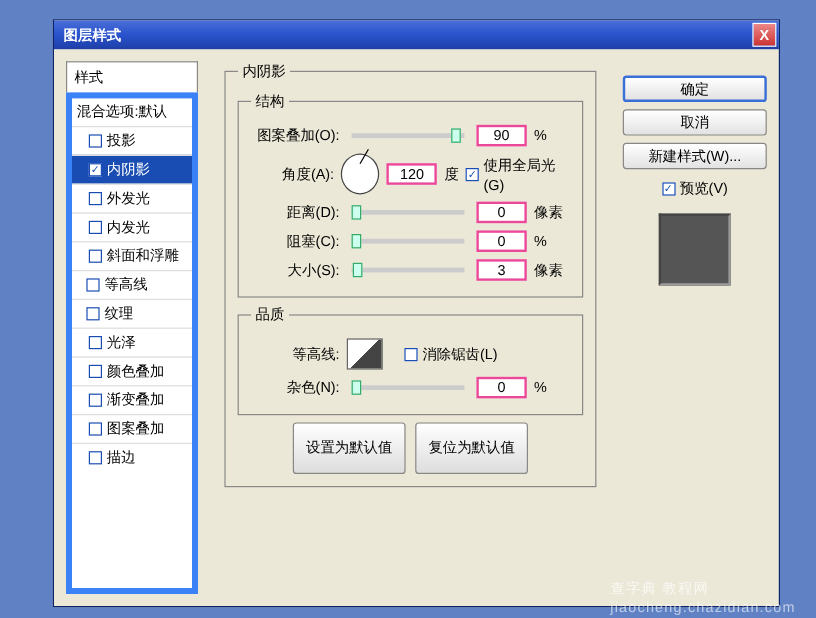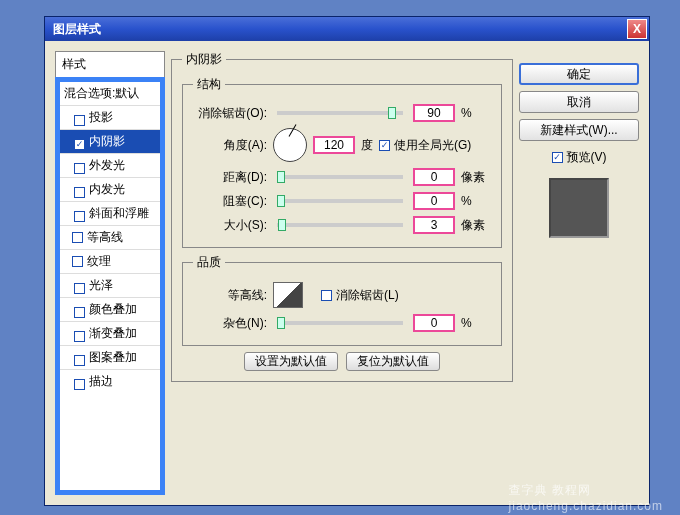--- a/index.html
+++ b/index.html
@@ -1,51 +1,51 @@
 <!DOCTYPE html>
 <html><head>
 <meta charset="utf-8">
 <style>
 * { box-sizing: border-box; margin: 0; padding: 0; font-family: "Microsoft YaHei", SimSun, sans-serif; font-size: 12px; }
 body { background: #6082c4; padding: 0; width: 680px; height: 515px; position: relative; }
 .window { position: absolute; left: 44px; top: 16px; width: 606px; height: 490px; background: #ebe8d7; border: 1px solid #0a246a; display: flex; flex-direction: column; }
 .titlebar { height: 24px; background: linear-gradient(#4a6fd8, #2952cc 50%, #1d3fa8); display: flex; align-items: center; padding: 0 2px 0 8px; color: #fff; font-weight: bold; }
 .titlebar .title { flex: 1; }
 .closebtn { width: 20px; height: 20px; background: linear-gradient(#e88,#c33); border: 1px solid #fff; display: flex; align-items: center; justify-content: center; color: #fff; font-weight: bold; cursor: pointer; }
-.body { flex: 1; display: flex; padding: 10px; gap: 6px; }
+.body { flex: 1; display: flex; padding: 10px; gap: 22px; }
 .leftcol { width: 110px; display: flex; flex-direction: column; }
 .left-header { border: 1px solid #888; background: #fff; padding: 4px 6px; border-bottom: none;}
 .stylelist { border: 5px solid #3b82f6; background: #fff; flex: 1; }
 .stylelist .row { padding: 3px 4px; display: flex; align-items: center; gap: 4px; border-top: 1px solid #ddd; cursor: pointer; }
 .stylelist .row.first { border-top: none; }
 .stylelist .row.selected { background: #1a4db3; color: #fff; }
 .stylelist .row .cb { width: 11px; height: 11px; border: 1px solid #1a4db3; background: #fff; display: inline-flex; align-items: center; justify-content: center; font-size: 9px; color: #1a4db3; line-height: 1; }
 .stylelist .row .cb.checked::after { content: "✓"; }
-.stylelist .row.indent1 { padding-left: 14px; align-items: flex-end; }
+.stylelist .row.indent1 { padding-left: 14px; }
 .stylelist .row.indent2 { padding-left: 12px; }
 .centercol { flex: 1; }
 fieldset { border: 1px solid #888; padding: 8px 10px 10px 10px; margin-bottom: 6px; }
 fieldset > legend { padding: 0 4px; }
 .formrow { display: flex; align-items: center; height: 24px; gap: 6px; }
 .formrow .lbl { width: 74px; text-align: right; }
 .dropdown { flex: none; width: 102px; height: 20px; background: #fff; border: 1px solid #7a93b8; display: flex; align-items: center; padding: 0 2px 0 4px; }
 .dropdown .arrow { width: 14px; height: 16px; background: linear-gradient(#cfe0ff,#9dbaf0); border: 1px solid #6a8; margin-left: auto; display: flex; align-items: center; justify-content: center; font-size: 8px; }
 .colorswatch { width: 30px; height: 18px; background: #000; border: 1px solid #000; }
 .slider { flex: 1; height: 4px; background: #ccc; position: relative; margin: 0 4px; min-width: 80px;}
 .thumb { position: absolute; top: -4px; width: 8px; height: 12px; background: #cfe; border: 1px solid #3a6; }
 .numbox { width: 42px; height: 18px; border: 2px solid #ec4899; background: #fff; text-align: center; }
 .unit { width: 30px; }
 .anglectrl { width: 34px; height: 34px; border: 1px solid #444; border-radius: 50%; background: #fff; position: relative; }
 .anglectrl::after { content: ""; position: absolute; width: 14px; height: 1px; background: #000; top: 7px; left: 15px; transform-origin: left center; transform: rotate(-60deg); }
 .cbinline { display: flex; align-items: center; gap: 4px; }
 .cbinline .cb { width: 11px; height: 11px; border: 1px solid #1a4db3; background: #fff; display: inline-flex; align-items: center; justify-content: center; font-size: 9px; color: #1a4db3; line-height: 1;}
 .cbinline .cb.checked::after { content: "✓"; }
 .contour { width: 30px; height: 26px; border: 1px solid #666; background: linear-gradient(135deg,#fff 50%,#444 50%); }
 .buttonrow { display: flex; gap: 8px; justify-content: center; margin-top: 4px; }
-.btn { background: linear-gradient(#fff,#ddd); border: 1px solid #888; border-radius: 3px; padding: 0 10px; cursor: pointer; min-width: 84px; text-align: center; }
+.btn { background: linear-gradient(#fff,#ddd); border: 1px solid #888; border-radius: 3px; padding: 12px 10px; cursor: pointer; min-width: 84px; text-align: center; }
 .rightcol { width: 120px; display: flex; flex-direction: column; gap: 6px; align-items: stretch; padding-top: 12px;}
 .bigbtn { background: linear-gradient(#fff,#e2e2e2); border: 1px solid #888; border-radius: 3px; height: 22px; display: flex; align-items: center; justify-content: center; cursor: pointer; }
 .bigbtn.default { border: 2px solid #3a6fd8; }
 .preview { width: 60px; height: 60px; border: 2px inset #999; background: #555; margin: 6px auto 0 auto; }
 .watermark { position: absolute; right: 17px; bottom: 2px; color: rgba(255,255,255,0.7); font-size: 13px; letter-spacing: 1px; }
 .watermark small { display:block; font-size:12px; color: rgba(255,255,255,0.6); text-align:center;}
 </style>
 </head>
 <body>
 
@@ -117,21 +117,21 @@
 
     <div class="centercol">
       <fieldset>
         <legend>内阴影</legend>
 
         <fieldset>
           <legend>结构</legend>
 
 
           <div class="formrow">
-            <span class="lbl">消除锯齿(O):</span>
+            <span class="lbl">图案叠加(O):</span>
             <div class="slider">
                 <div class="thumb" style="left:88%"></div>
               </div>
             <input class="numbox" value="90" style="">
             <span class="unit">%</span>
           </div>
 
           <div class="formrow" style="height:40px">
             <span class="lbl">角度(A):</span>
             <div class="anglectrl"></div>

